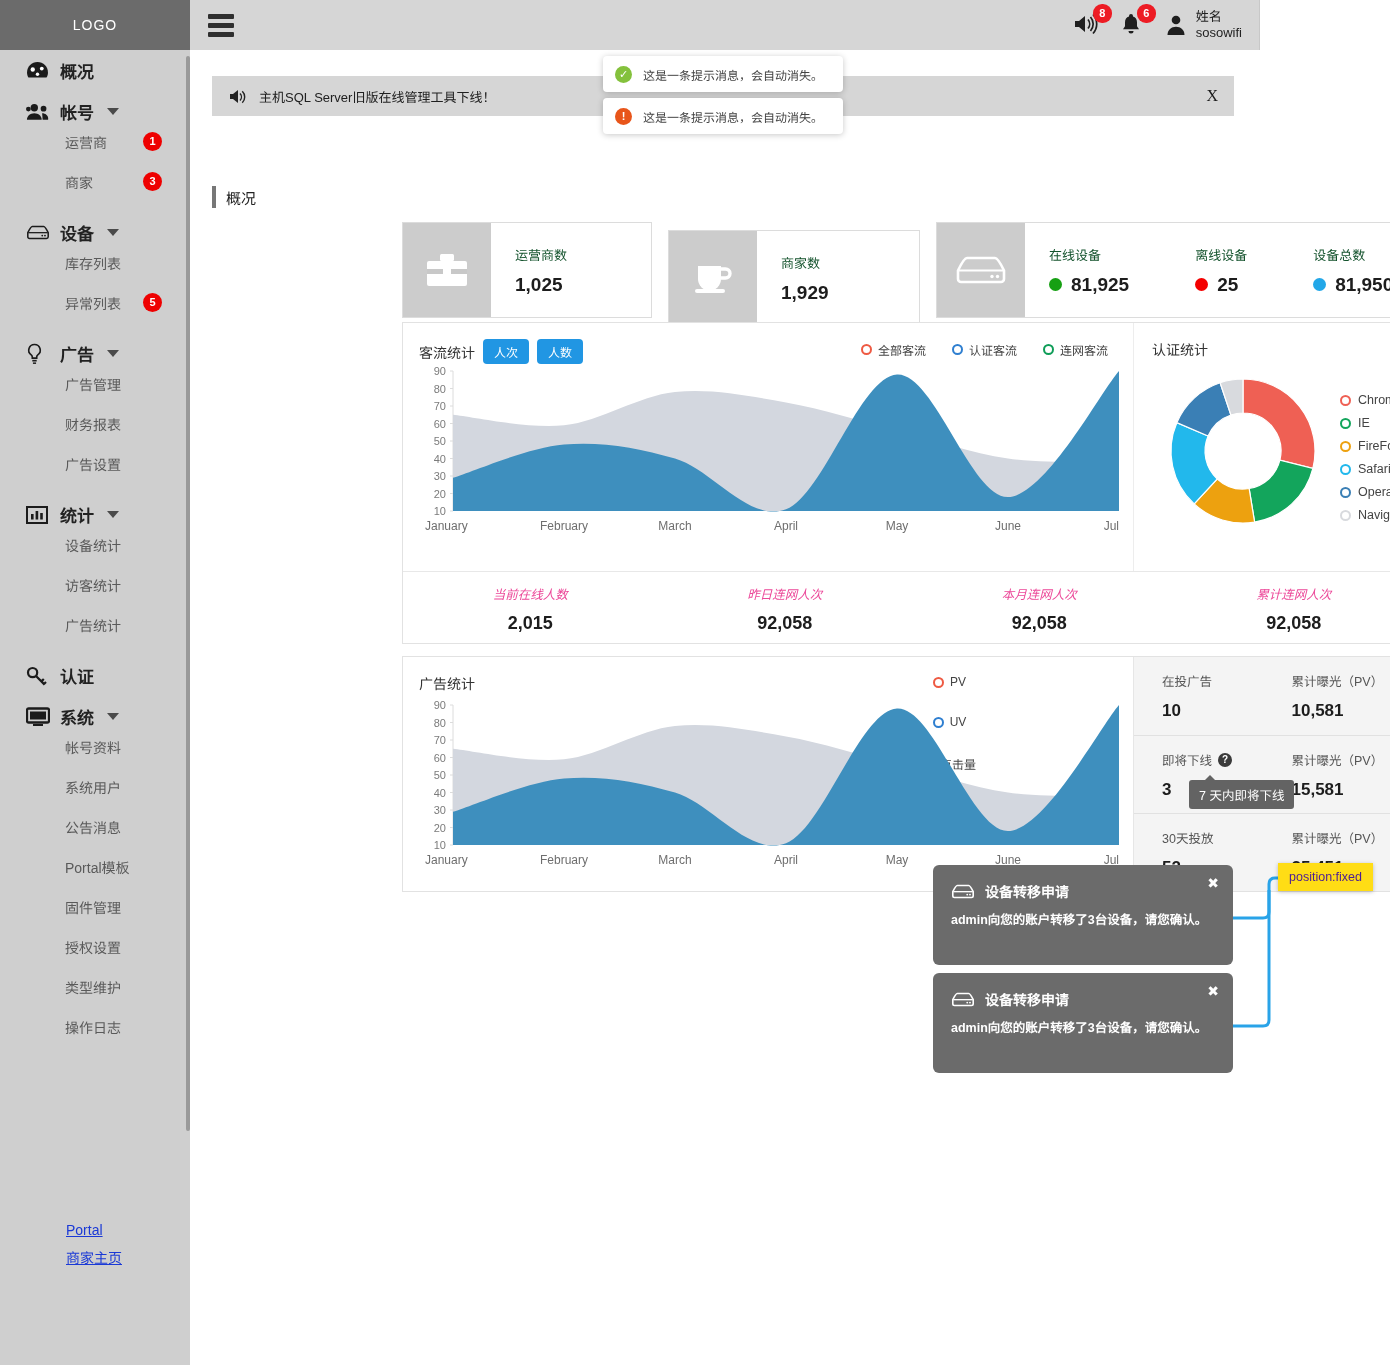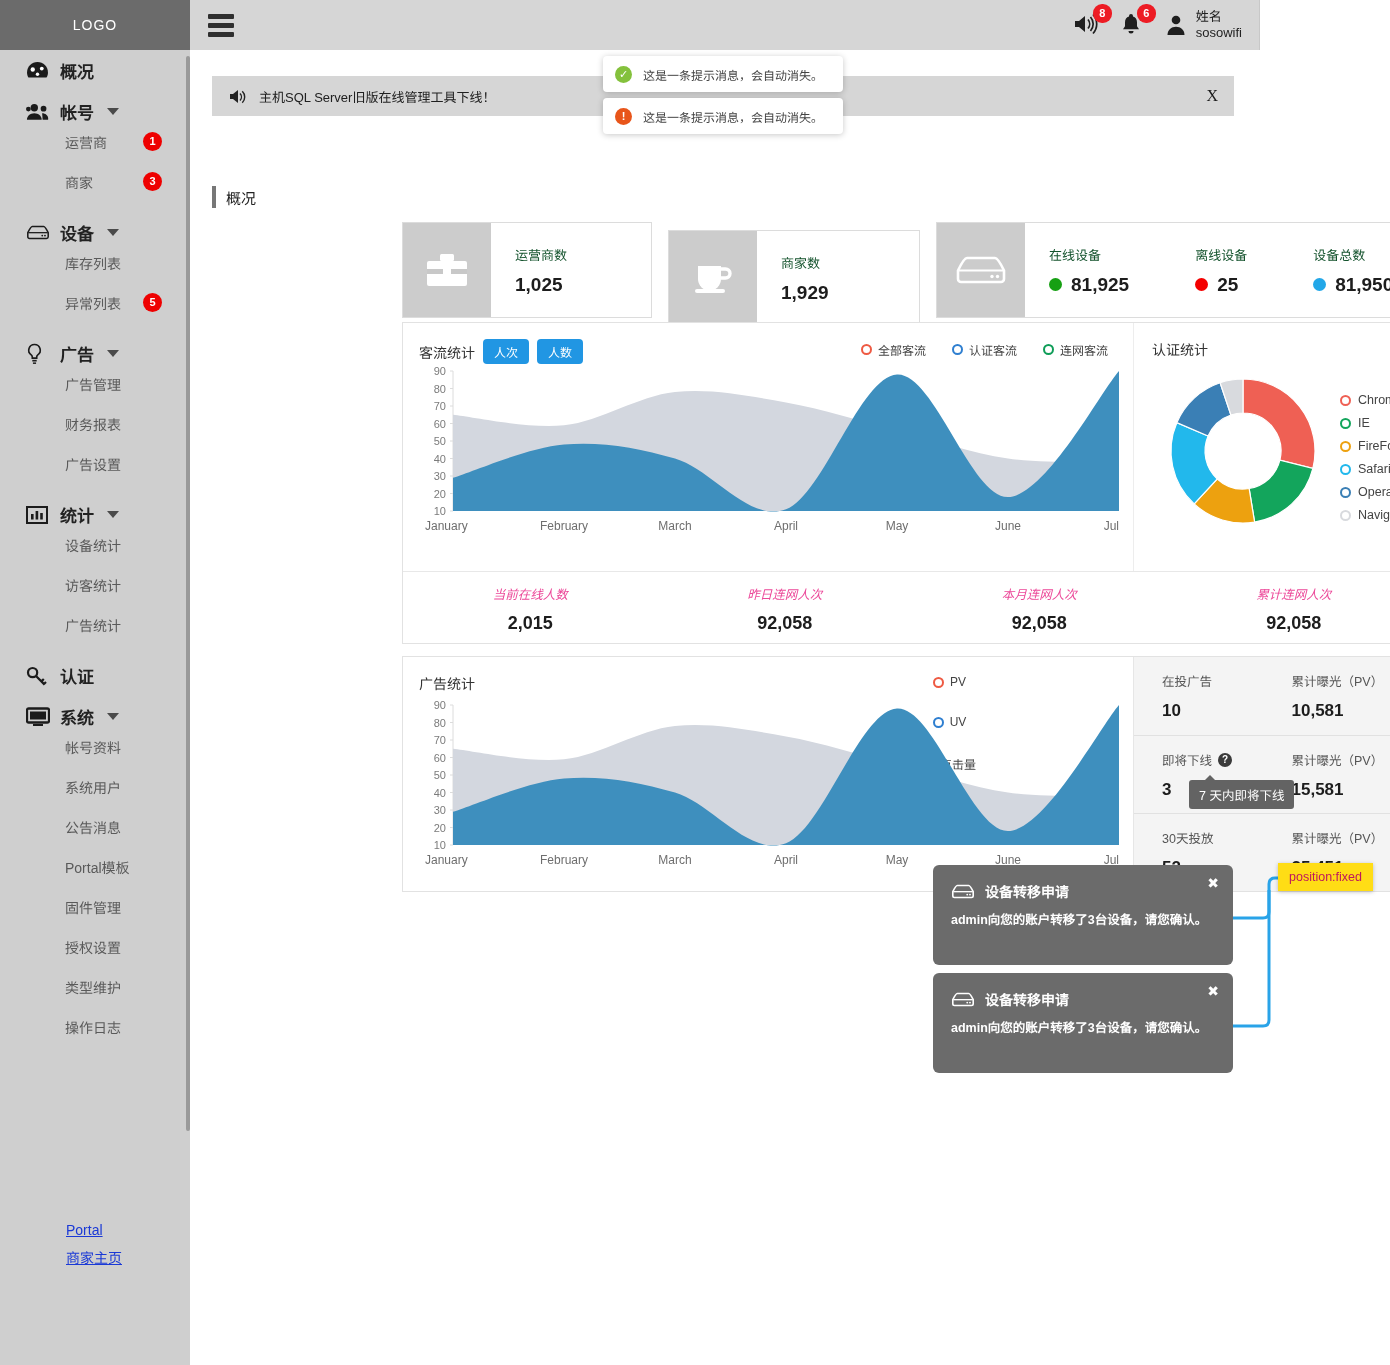--- a/index.html
+++ b/index.html
@@ -197,21 +197,21 @@
     border-radius:6px; padding:16px 18px 18px 18px;
   }
   #dev-toast-1{ left:933px; top:865px; height:100px; }
   #dev-toast-2{ left:933px; top:973px; height:100px; }
   .dev-head{ display:flex; align-items:center; gap:10px; font-size:14px; font-weight:bold; }
   .dev-body{ margin-top:10px; font-size:12.5px; font-weight:bold; line-height:19px; }
   .dev-close{ position:absolute; right:14px; top:10px; font-size:14px; cursor:pointer; font-weight:bold;}
 
   
   #annot-label{
-    position:absolute; left:1278px; top:863px; background:#ffdd15; color:#be185d;
+    position:absolute; left:1278px; top:863px; background:#ffdd15; color:#4c1d95;
     font-size:12.5px; padding:7px 11px; box-shadow:0 1px 4px rgba(0,0,0,.25);
   }
   #annot-bracket{ position:absolute; left:1233px; top:870px; }
   #content-divider{
     position:absolute; left:1259px; top:0; width:1px; height:1365px; background:#c8c8c8;
   }
 </style>
 </head>
 <body>
 

